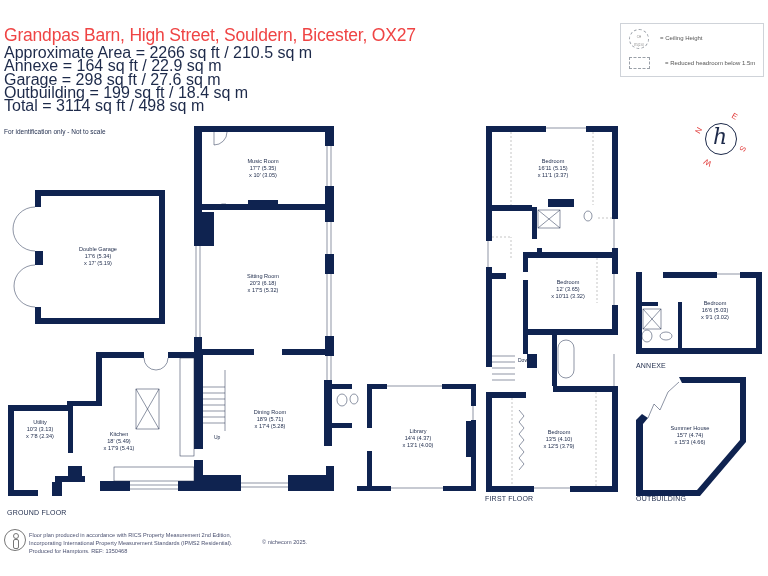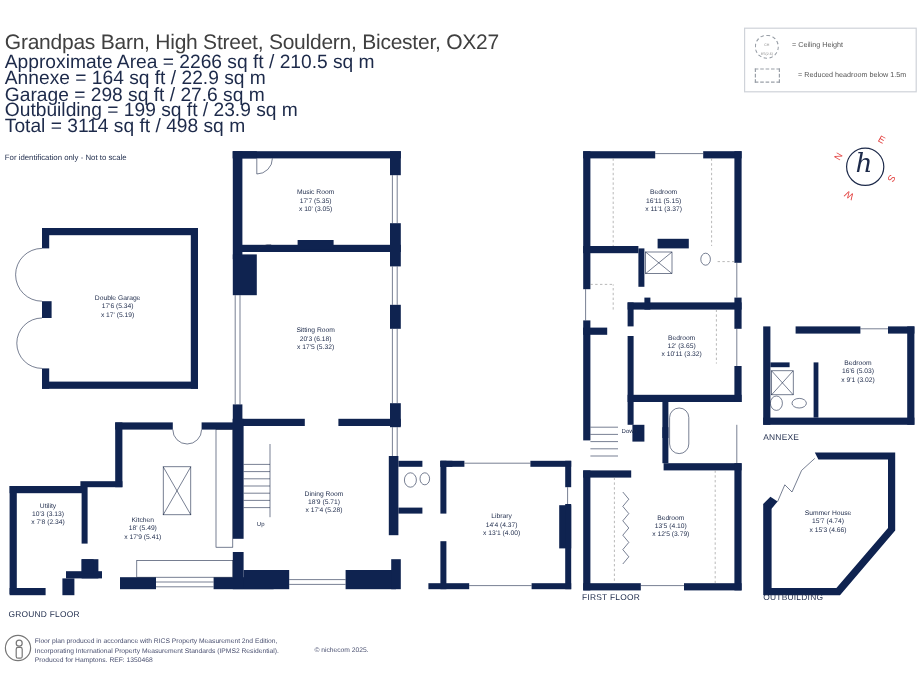--- a/index.html
+++ b/index.html
@@ -1,17 +1,17 @@
 <!DOCTYPE html>
 <html><head>
 <meta charset="utf-8">
 <style>
   html,body{margin:0;padding:0;background:#fff;}
   body{width:768px;height:576px;position:relative;overflow:hidden;font-family:"Liberation Sans",sans-serif;color:#1d2a4a;}
-  .title{position:absolute;left:4px;top:25px;font-size:17.5px;color:#404040;letter-spacing:-0.2px;white-space:nowrap;}
+  .title{position:absolute;left:4px;top:25px;font-size:17.5px;color:#ef4444;letter-spacing:-0.2px;white-space:nowrap;}
   .areas{position:absolute;left:4px;top:46px;font-size:16px;line-height:13.3px;color:#1d2a4a;}
   .areas div{white-space:nowrap;}
   .note{position:absolute;left:4px;top:128px;font-size:6.5px;color:#1d2a4a;}
   .legend{position:absolute;left:620px;top:23px;width:144px;height:54px;border:1px solid #cfd3d9;box-sizing:border-box;}
   .legend .ch-circle{position:absolute;left:8px;top:5px;width:20px;height:20px;border:1px dashed #9aa0a8;border-radius:50%;font-size:3px;color:#888;text-align:center;line-height:8px;box-sizing:border-box;padding-top:3px;}
   .legend .lbl1{position:absolute;left:39px;top:11px;font-size:6px;color:#555;white-space:nowrap;}
   .legend .rr-box{position:absolute;left:8px;top:33px;width:21px;height:12px;border:1px dashed #9aa0a8;box-sizing:border-box;}
   .legend .lbl2{position:absolute;left:44px;top:36px;font-size:6px;color:#555;white-space:nowrap;}
   .floor-label{position:absolute;font-size:7px;color:#1d2a4a;letter-spacing:0.2px;white-space:nowrap;}
   .room-lbl{position:absolute;font-size:5.6px;line-height:7px;color:#1d2a4a;text-align:center;white-space:nowrap;transform:translateX(-50%);}
@@ -27,21 +27,21 @@
   .compass .dir{position:absolute;font-size:8px;color:#e2403f;}
 </style>
 </head>
 <body>
 
 <div class="title">Grandpas Barn, High Street, Souldern, Bicester, OX27</div>
 <div class="areas">
   <div>Approximate Area = 2266 sq ft / 210.5 sq m</div>
   <div>Annexe = 164 sq ft / 22.9 sq m</div>
   <div>Garage = 298 sq ft / 27.6 sq m</div>
-  <div>Outbuilding = 199 sq ft / 23.9 sq m</div>
+  <div>Outbuilding = 199 sq ft / 18.4 sq m</div>
   <div>Total = 3114 sq ft / 498 sq m</div>
 </div>
 <div class="note">For identification only - Not to scale</div>
 
 <div class="legend">
   <div class="ch-circle">CH<br>8'5(2.6)</div>
   <div class="lbl1">= Ceiling Height</div>
   <div class="rr-box"></div>
   <div class="lbl2">= Reduced headroom below 1.5m</div>
 </div>

